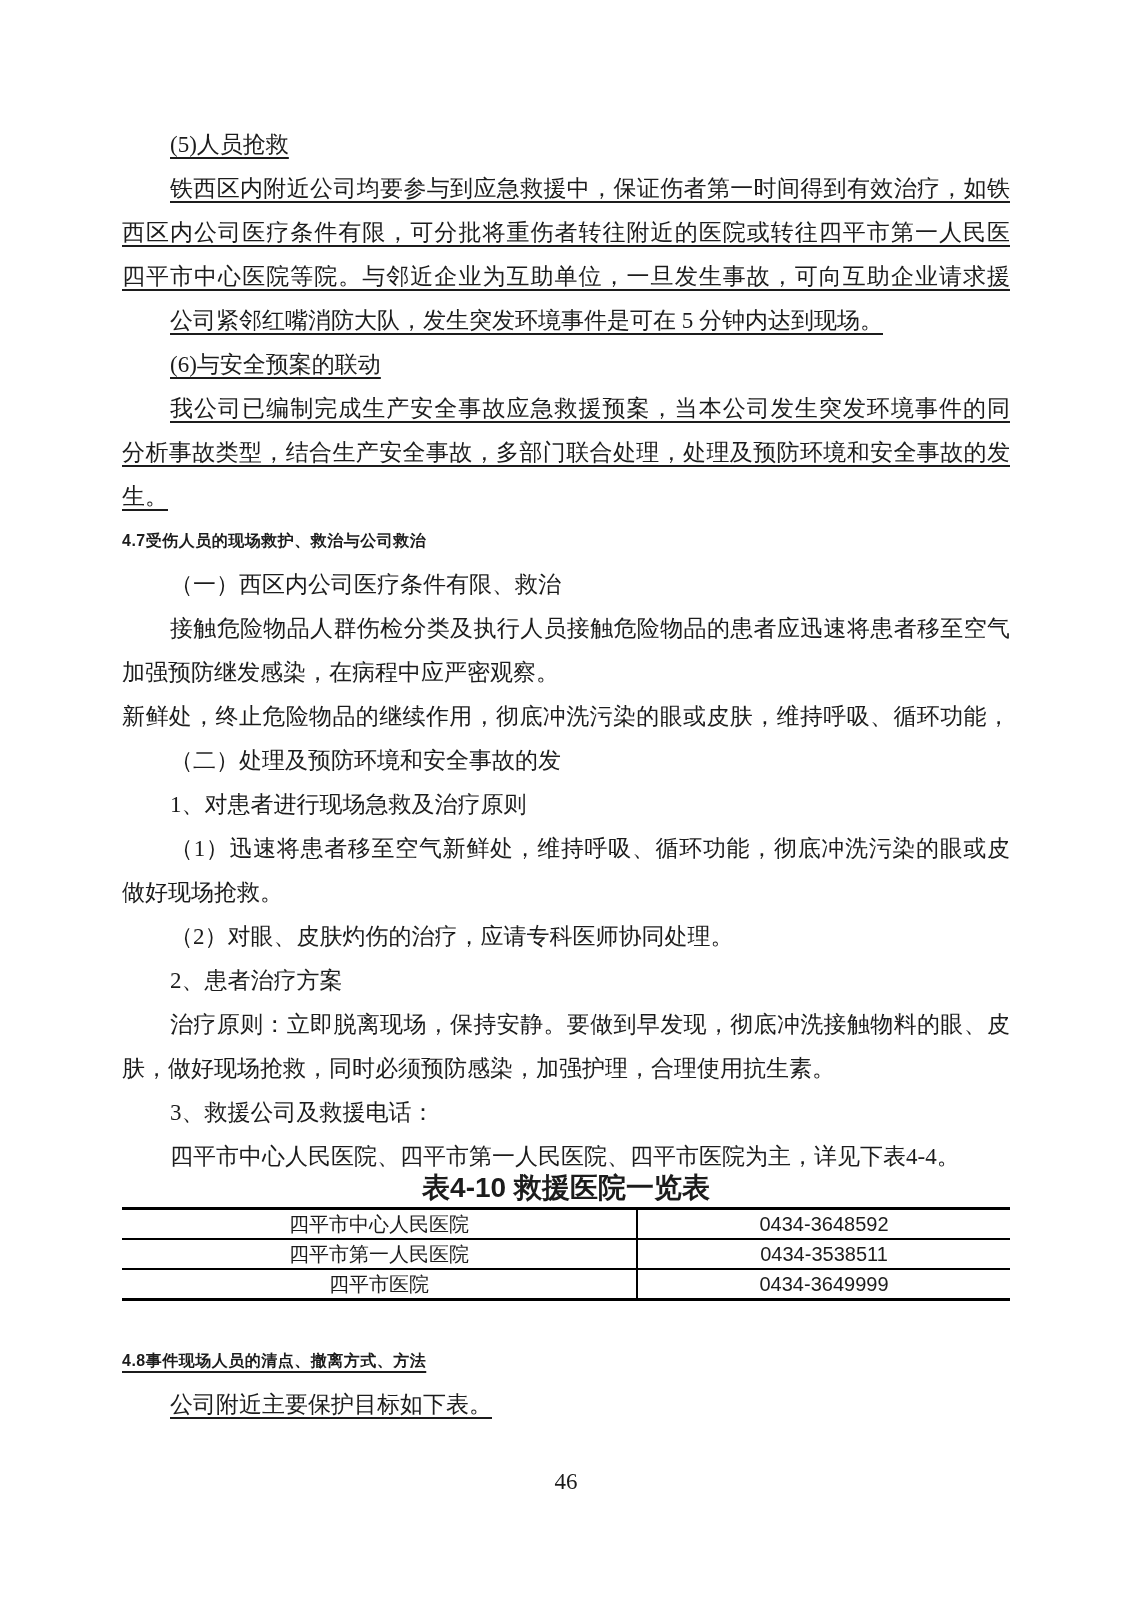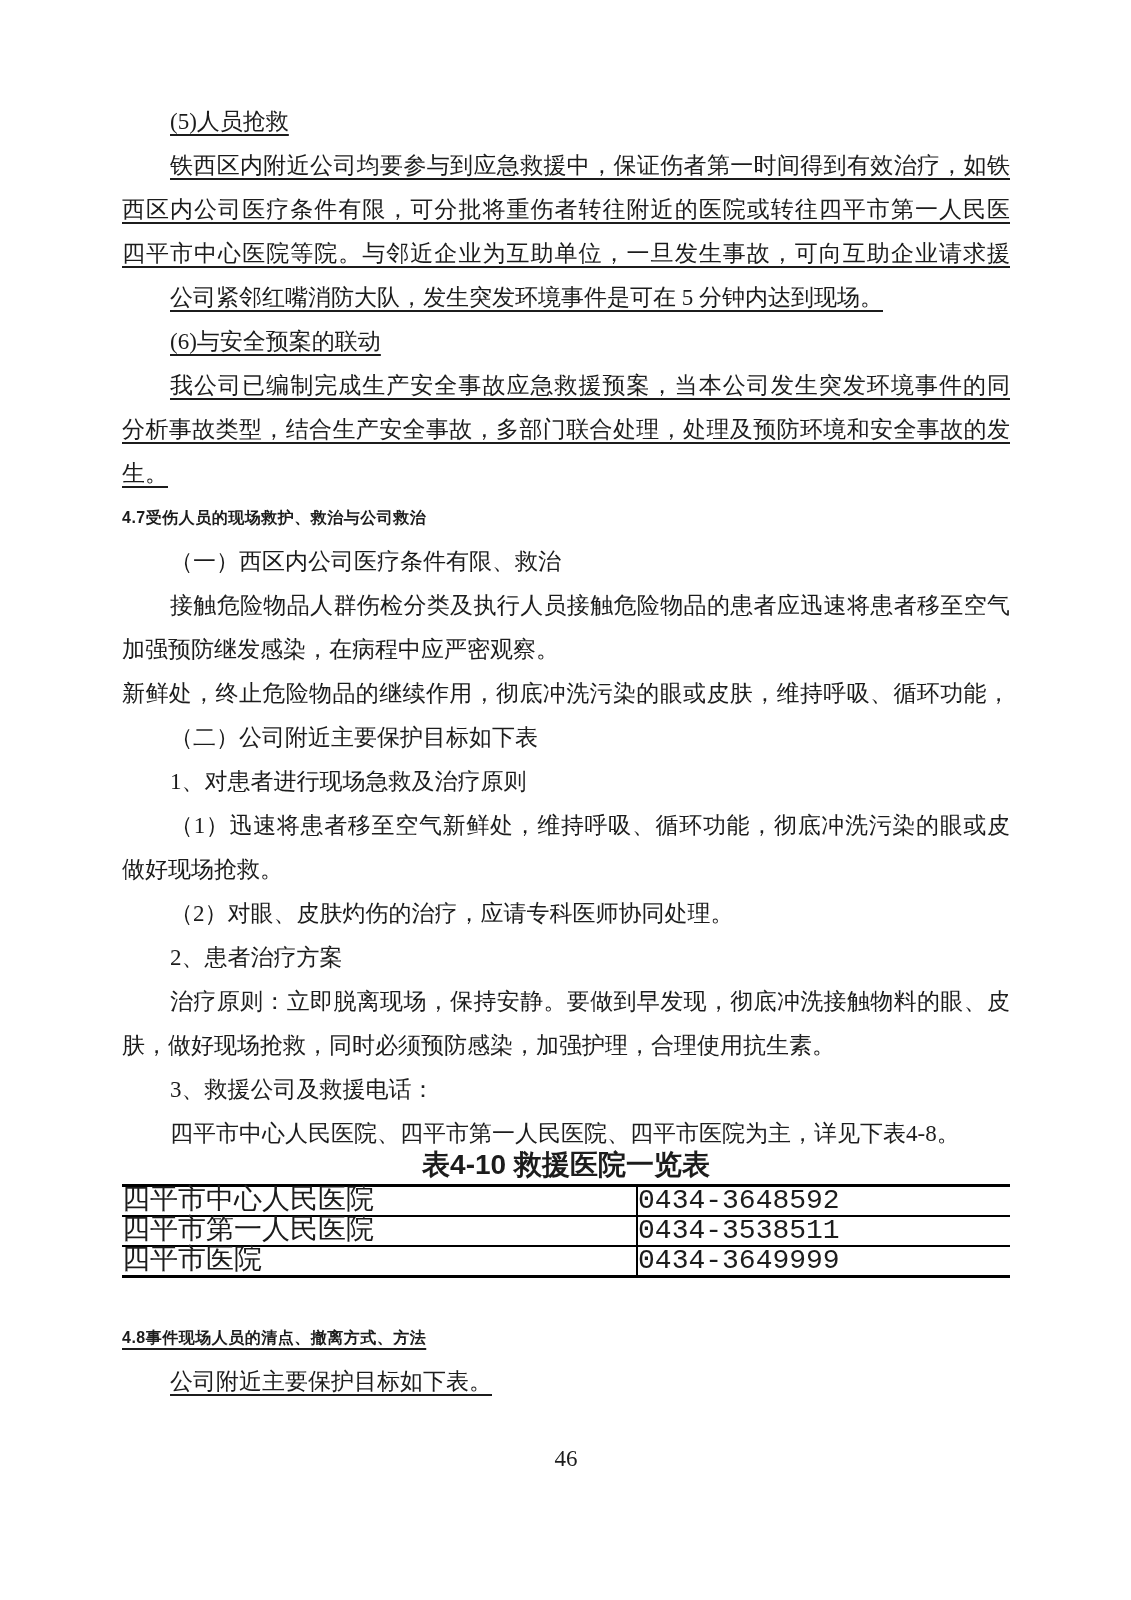--- a/index.html
+++ b/index.html
@@ -5,21 +5,21 @@
   html,body{margin:0;padding:0;background:#e8e8e8;}
   .page{
     position:relative;
     width:1131px;height:1600px;
     background:#ffffff;
     overflow:hidden;
     margin:0 auto;
     font-family:"Liberation Serif","DejaVu Serif",serif;
     color:#1c1c1c;
   }
-  .content{padding:100px 121px 0 122px;}
+  .content{padding:100px 121px 0 122px;margin-top:23px;}
   .line{
     height:44px;line-height:44px;
     font-size:23px;
     white-space:pre-wrap;
     overflow:hidden;
   }
   .ind{text-indent:48px;}
   .just{text-align:justify;text-align-last:justify;}
   .ul{text-decoration:underline;text-underline-offset:5px;text-decoration-thickness:1.5px;}
   .heading{
@@ -31,23 +31,23 @@
     text-align:center;font-weight:bold;font-size:28px;
     font-family:"Liberation Sans","DejaVu Sans",sans-serif;
   }
   table.rescue{
     width:100%;border-collapse:collapse;
     border-top:3px solid #000;border-bottom:3px solid #000;
   }
   table.rescue td{
     border-bottom:2px solid #000;
     height:28px;padding:0;
-    vertical-align:middle;
-    font-size:28px;line-height:28px;
-    font-family:Liberation Mono, monospace;
+    text-align:center;vertical-align:middle;
+    font-size:20px;line-height:28px;
+    font-family:Liberation Sans, sans-serif;
   }
   table.rescue td.name-col{border-right:2px solid #000;width:58%;}
   .after-table{margin-top:38px;}
   .page-num{
     margin-top:40px;height:30px;line-height:30px;
     text-align:center;font-size:23px;
   }
 </style>
 </head>
 <body>
@@ -63,30 +63,30 @@
         <div class="line ind ul">公司紧邻红嘴消防大队，发生突发环境事件是可在 5 分钟内达到现场。</div>
         <div class="line ind ul">(6)与安全预案的联动</div>
         <div class="line ind just ul">我公司已编制完成生产安全事故应急救援预案，当本公司发生突发环境事件的同时，</div>
         <div class="line just ul">分析事故类型，结合生产安全事故，多部门联合处理，处理及预防环境和安全事故的发</div>
         <div class="line ul">生。</div>
         <div class="line heading">4.7受伤人员的现场救护、救治与公司救治</div>
         <div class="line ind">（一）西区内公司医疗条件有限、救治</div>
         <div class="line ind just">接触危险物品人群伤检分类及执行人员接触危险物品的患者应迅速将患者移至空气</div>
         <div class="line">加强预防继发感染，在病程中应严密观察。</div>
         <div class="line just">新鲜处，终止危险物品的继续作用，彻底冲洗污染的眼或皮肤，维持呼吸、循环功能，</div>
-        <div class="line ind">（二）公司附近主要保护目标如下表</div>
+        <div class="line ind">（二）处理及预防环境和安全事故的发</div>
         <div class="line ind">1、对患者进行现场急救及治疗原则</div>
         <div class="line ind just">（1）迅速将患者移至空气新鲜处，维持呼吸、循环功能，彻底冲洗污染的眼或皮肤，</div>
         <div class="line">做好现场抢救。</div>
         <div class="line ind">（2）对眼、皮肤灼伤的治疗，应请专科医师协同处理。</div>
         <div class="line ind">2、患者治疗方案</div>
         <div class="line ind just">治疗原则：立即脱离现场，保持安静。要做到早发现，彻底冲洗接触物料的眼、皮</div>
         <div class="line">肤，做好现场抢救，同时必须预防感染，加强护理，合理使用抗生素。</div>
         <div class="line ind">3、救援公司及救援电话：</div>
-        <div class="line ind">四平市中心人民医院、四平市第一人民医院、四平市医院为主，详见下表4-8。</div>
+        <div class="line ind">四平市中心人民医院、四平市第一人民医院、四平市医院为主，详见下表4-4。</div>
       </div>
 
     <div class="table-caption">表4-10  救援医院一览表</div>
 
     <table class="rescue">
       <tbody>
           <tr>
             <td class="name-col">四平市中心人民医院</td>
             <td>0434-3648592</td>
           </tr>

